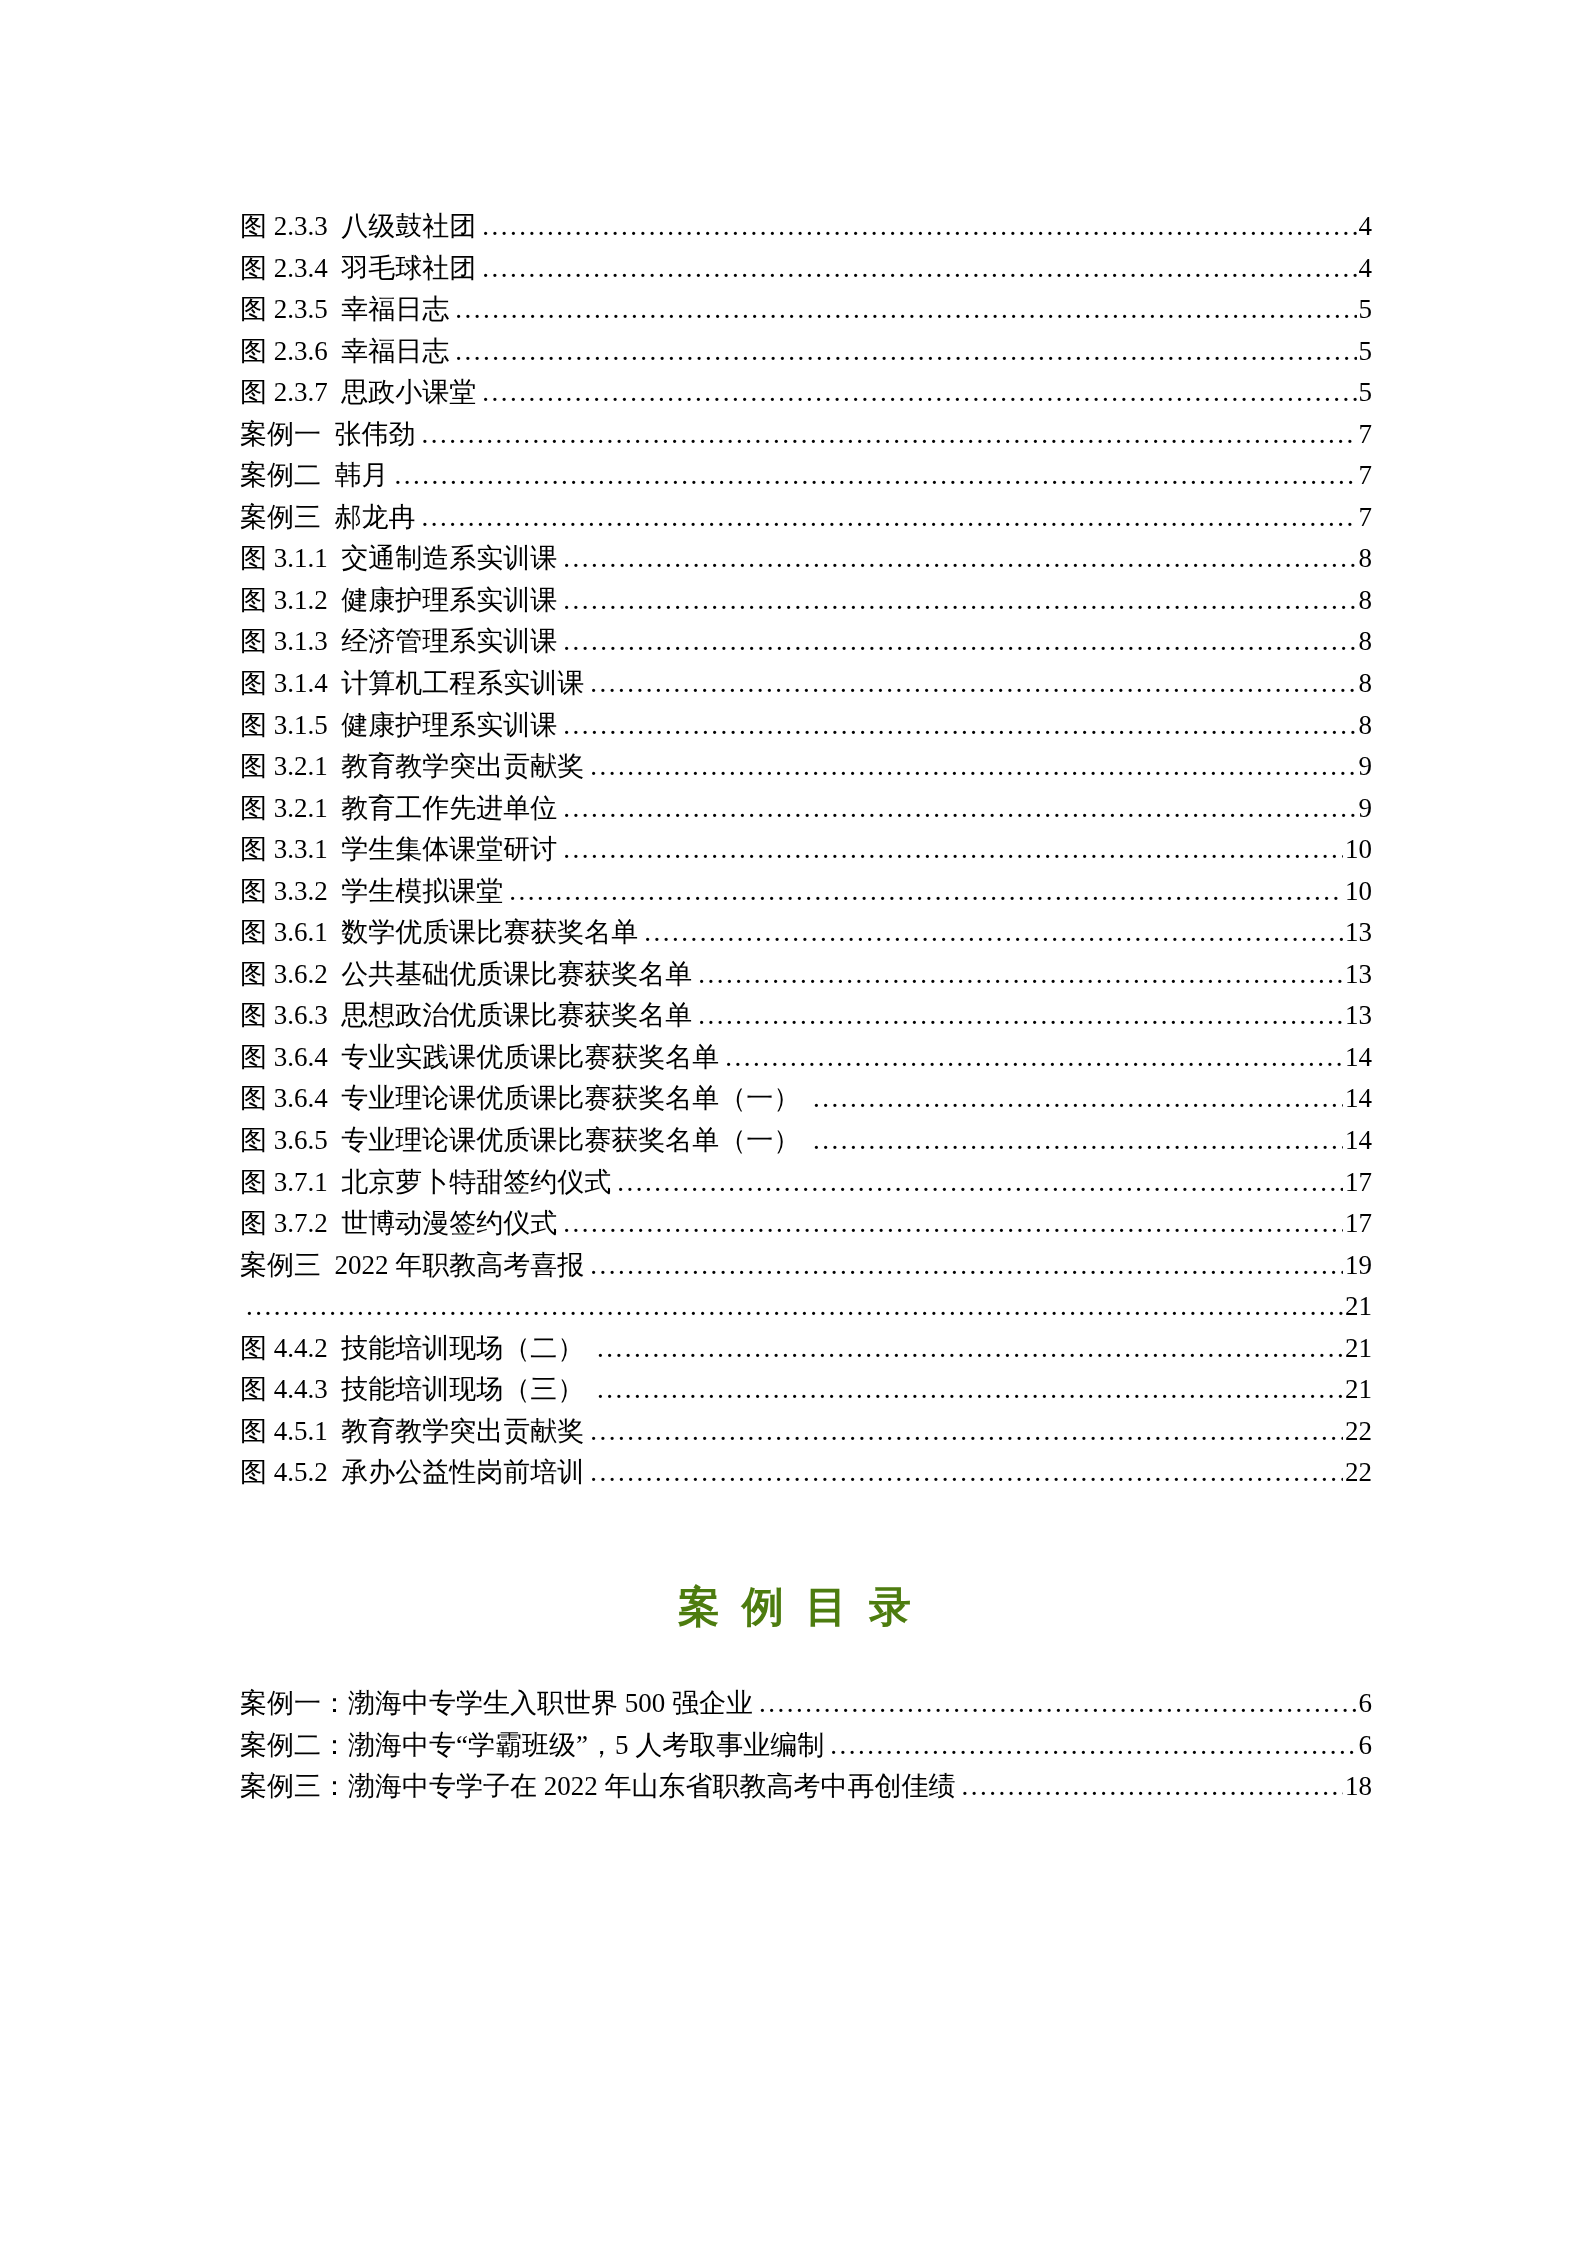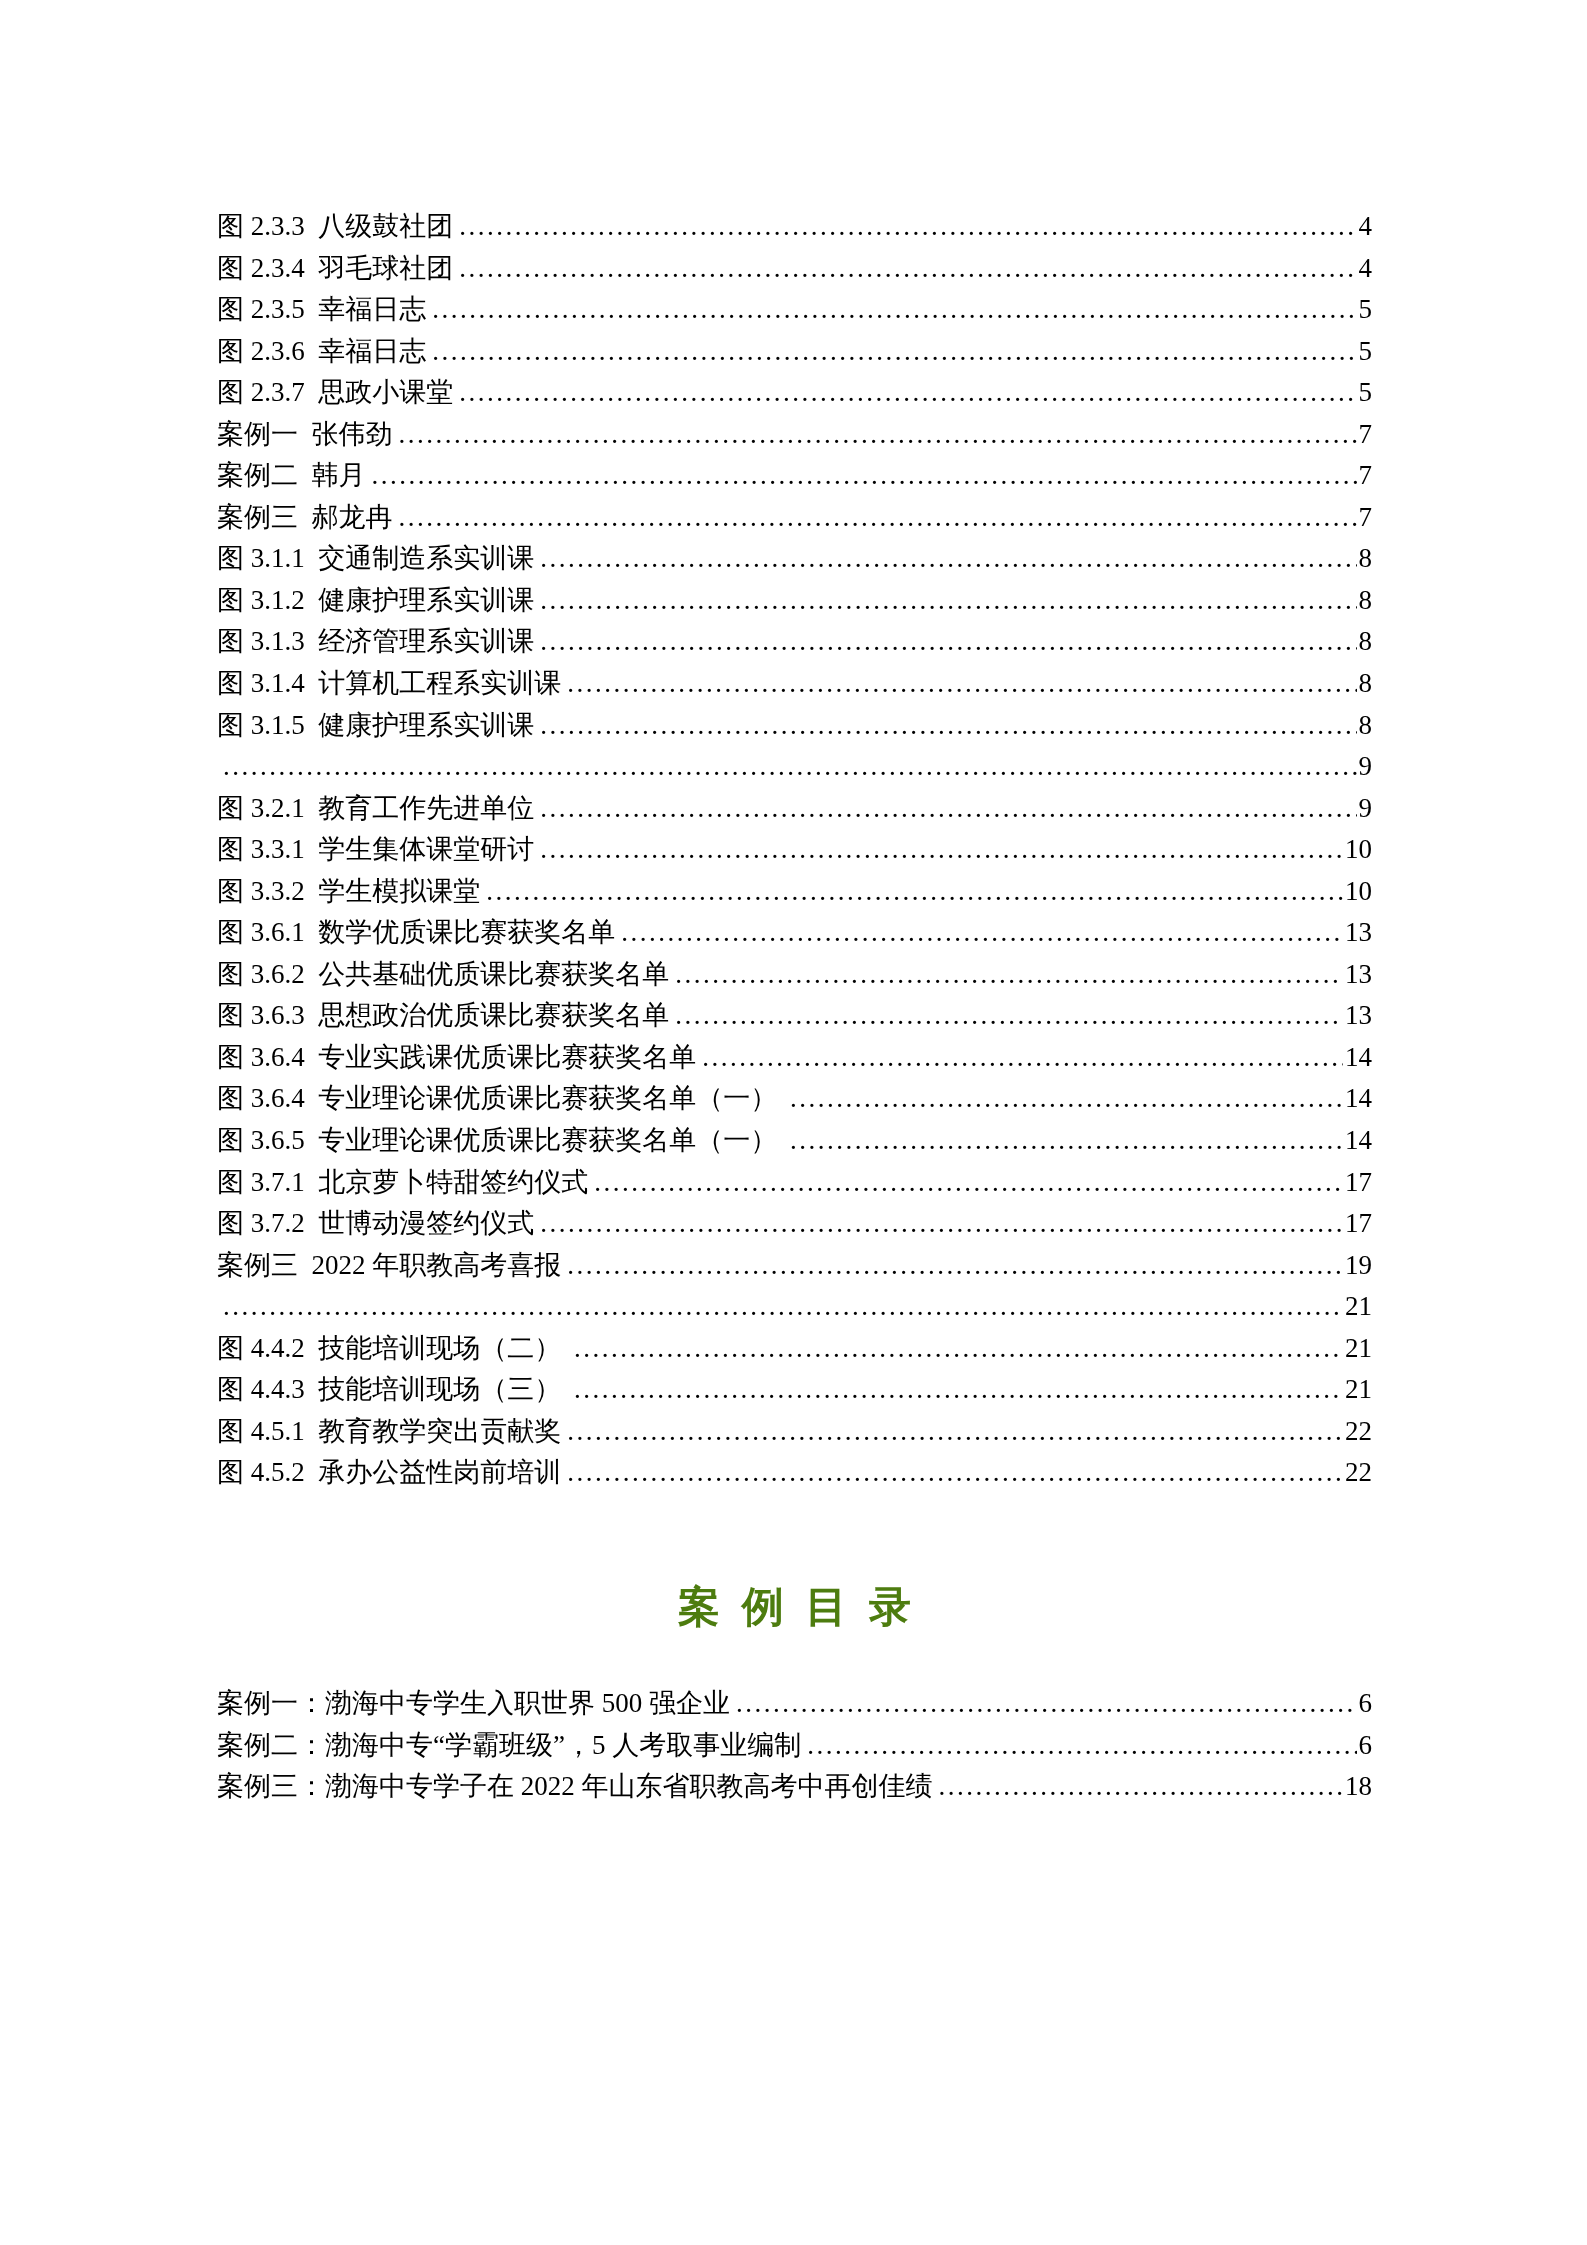--- a/index.html
+++ b/index.html
@@ -11,21 +11,21 @@
     font-family: "Liberation Serif", "DejaVu Serif", serif;
     position: relative;
     overflow: hidden;
   }
   .page-content {
     position: absolute;
     left: 217px;
     top: 206px;
     width: 1155px;
   }
-  .toc-list { display: block; }
+  .toc-list { display: block; margin-left: 23px; }
   .toc-row {
     display: flex;
     align-items: baseline;
     height: 41.55px;
     line-height: 41.55px;
     font-size: 27px;
     white-space: nowrap;
   }
   .toc-label { white-space: pre; flex: 0 0 auto; }
   .toc-dots {
@@ -135,20 +135,21 @@
         <span class="toc-page">8</span>
       </div>
 
       <div class="toc-row">
         <span class="toc-label">图 3.1.5  健康护理系实训课</span>
         <span class="toc-dots"></span>
         <span class="toc-page">8</span>
       </div>
 
       <div class="toc-row">
+        <span class="toc-label">图 3.2.1  教育教学突出贡献奖</span>
         <span class="toc-dots"></span>
         <span class="toc-page">9</span>
       </div>
 
       <div class="toc-row">
         <span class="toc-label">图 3.2.1  教育工作先进单位</span>
         <span class="toc-dots"></span>
         <span class="toc-page">9</span>
       </div>
 

